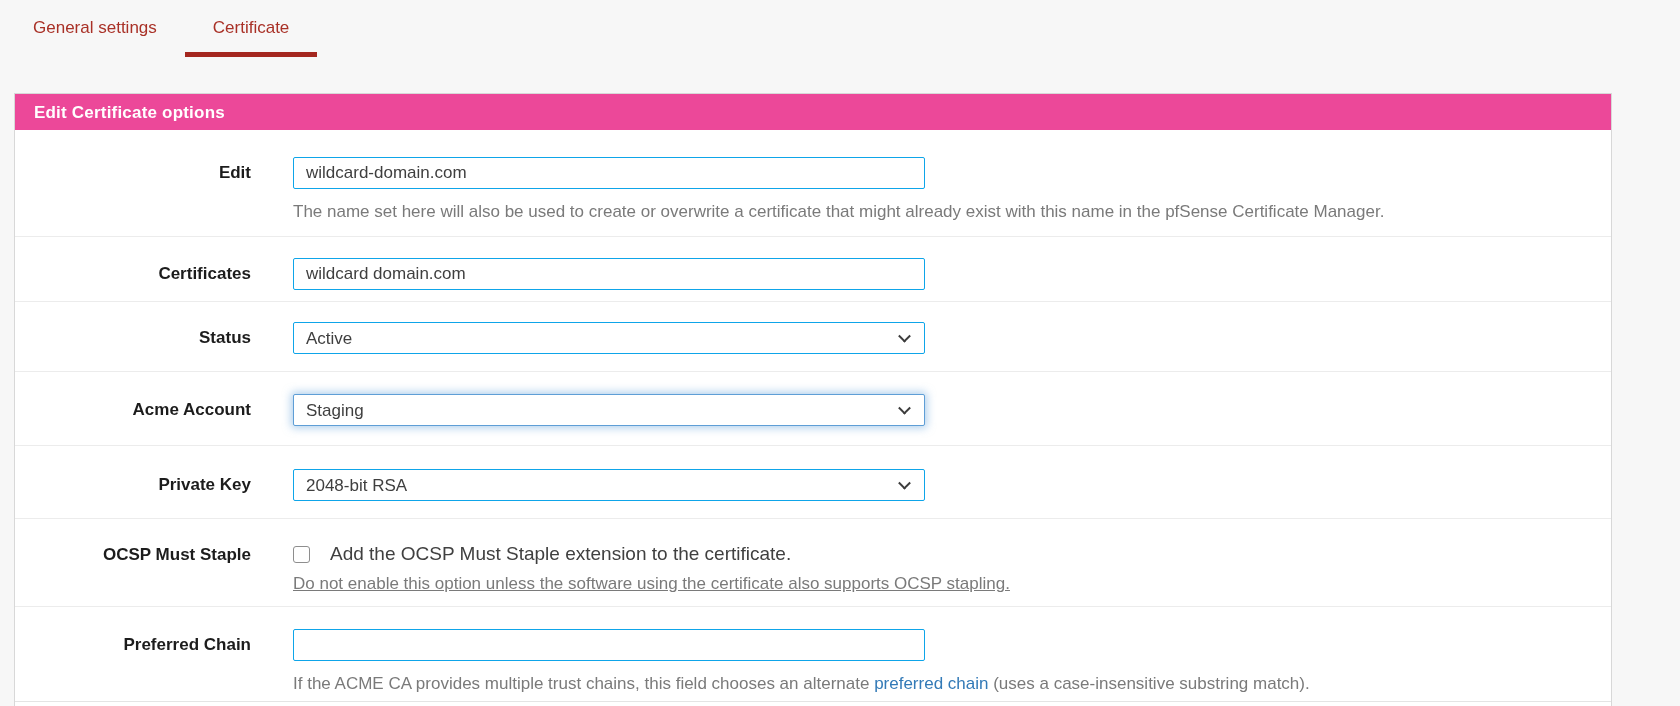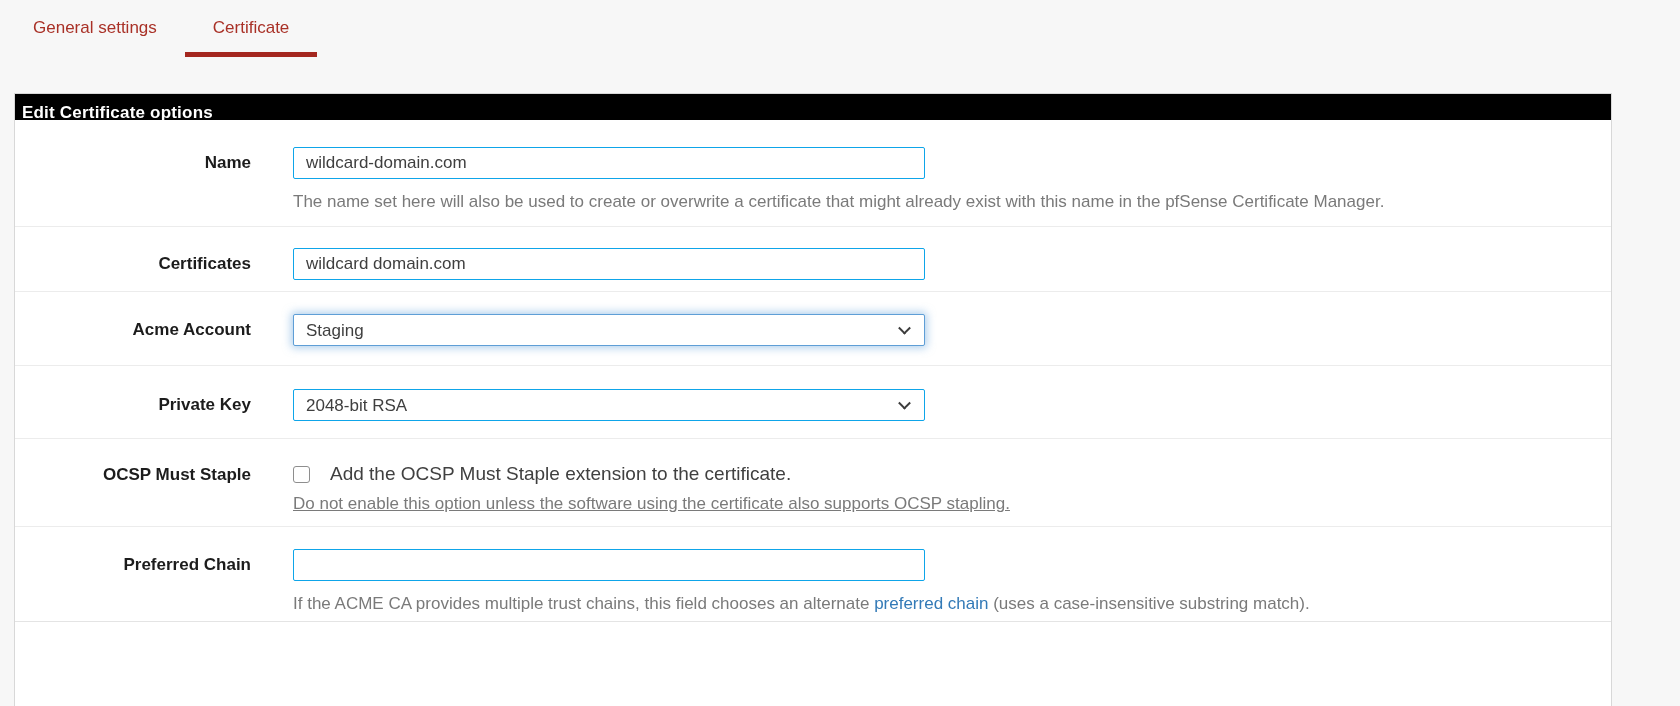--- a/index.html
+++ b/index.html
@@ -20,24 +20,24 @@
   .tab.active { border-bottom-color: #a4271f; }
   
   .panel {
     margin: 36px 68px 0 14px;
     background: #ffffff;
     border: 1px solid #d8d8d8;
     border-bottom: none;
     min-height: 620px;
   }
   .panel-heading {
-    height: 26px; line-height: 38px;
-    background: #000000; color: #ffffff;
+    height: 36px; line-height: 38px;
+    background: #ec4899; color: #ffffff;
     font-weight: bold; font-size: 17px;
-    padding-left: 7px;
+    padding-left: 19px;
     letter-spacing: 0.2px;
   }
   
   .row { display: flex; border-bottom: 1px solid #ececec; }
   .r-name   { padding: 27px 0 13px; }
   .r-desc   { padding: 21px 0 11px; }
   .r-status { padding: 20px 0 17px; }
   .r-acme   { padding: 22px 0 19px; }
   .r-pkey   { padding: 23px 0 17px; }
   .r-ocsp   { padding: 25px 0 11px; }
@@ -95,34 +95,45 @@
 
 <div class="tabs">
   <div class="tab">General settings</div>
   <div class="tab active">Certificate</div>
 </div>
 
 <div class="panel">
   <div class="panel-heading">Edit Certificate options</div>
 
   <div class="row r-name">
-    <div class="lbl">Name</div>
+    <div class="lbl">Edit</div>
     <div class="ctl">
       <input type="text" class="txt" value="wildcard-domain.com" style="">
       <div class="help">The name set here will also be used to create or overwrite a certificate that might already exist with this name in the pfSense Certificate Manager.</div>
     </div>
   </div>
 
   <div class="row r-desc">
     <div class="lbl">Certificates</div>
     <div class="ctl">
       <input type="text" class="txt" value="wildcard domain.com" style="">
     </div>
   </div>
 
+  <div class="row r-status">
+    <div class="lbl">Status</div>
+    <div class="ctl">
+      <div class="select-wrap">
+        <select class="sel">
+          <option>Active</option>
+        </select>
+        <span class="chev"></span>
+      </div>
+    </div>
+  </div>
 
   <div class="row r-acme">
     <div class="lbl">Acme Account</div>
     <div class="ctl">
       <div class="select-wrap">
         <select class="sel focused">
           <option>Staging</option>
         </select>
         <span class="chev"></span>
       </div>

